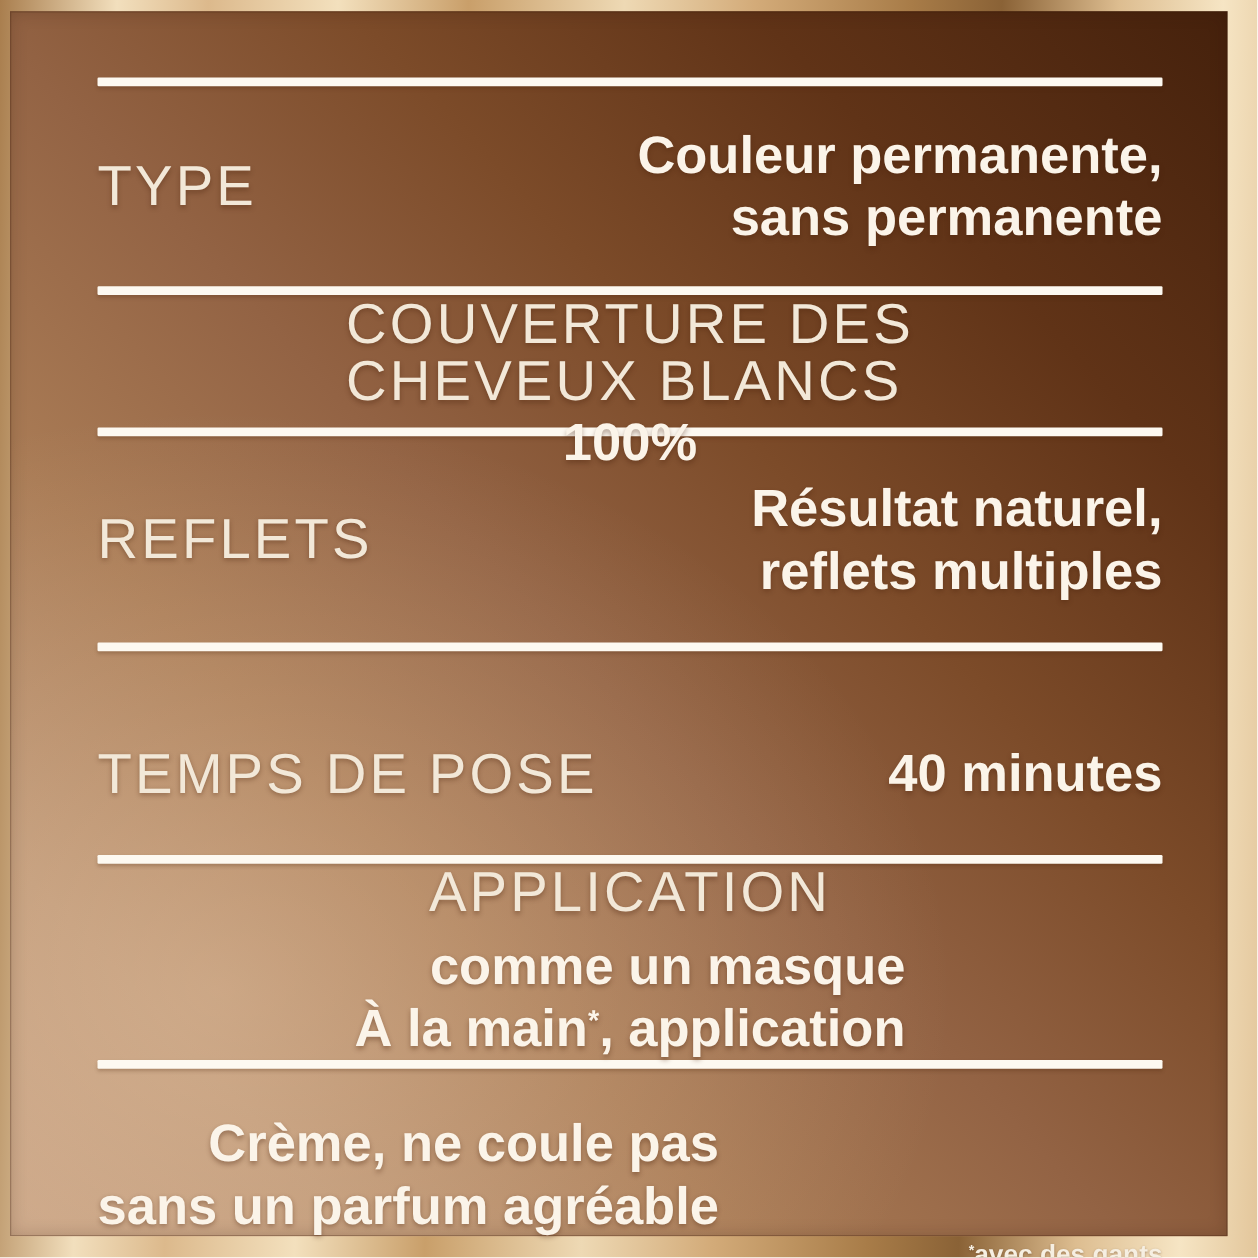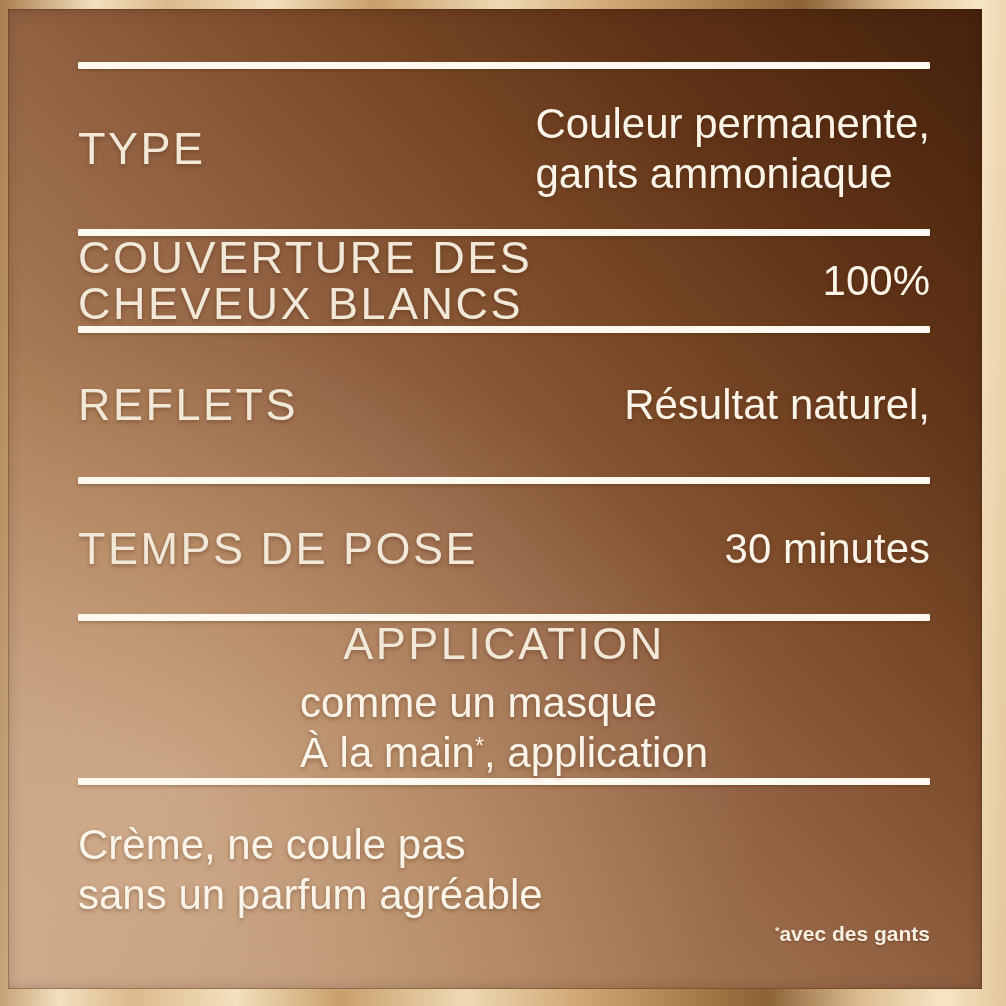--- a/index.html
+++ b/index.html
@@ -42,22 +42,22 @@
   .label{
     font-family:"Liberation Sans", sans-serif;
     font-weight:300;font-size:45px;line-height:1.03;
     letter-spacing:2.5px;color:#f2e8d8;
     text-shadow:0 2px 4px rgba(70,32,10,.38);
     white-space:nowrap;
   }
 
   .value{
     font-family:"Liberation Sans", sans-serif;
-    font-weight:400;font-size:42px;line-height:1.19;
-    color:#fbf4e9;
+    font-weight:700;font-size:42px;line-height:1.19;
+    color:#fbf4e9;text-align:right;
     text-shadow:0 2px 4px rgba(70,32,10,.38);
     white-space:nowrap;
   }
 
   .footnote{
     position:absolute;right:0;bottom:10px;
     font-family:"Liberation Sans", sans-serif;
     font-weight:700;font-size:21px;line-height:1;
     color:#f6efe2;text-shadow:0 1px 2px rgba(70,32,10,.4);
     white-space:nowrap;
@@ -71,49 +71,50 @@
 <div class="frame">
   <div class="panel">
     <div class="table" id="spec-table">
         <div class="divider"></div>
         <div class="row" style="height: 160px;">
           <div class="label">
             <div>TYPE</div>
           </div>
           <div class="value">
             <div class="sup-text">Couleur permanente,</div>
-            <div class="sup-text">gants ammoniaque</div>
+            <div class="sup-text">sans permanente</div>
           </div>
         </div>
         <div class="divider"></div>
-        <div class="row" style="height: 90px;">
+        <div class="row" style="height: 106px; flex-direction: column;">
           <div class="label">
             <div>COUVERTURE DES</div>
             <div>CHEVEUX BLANCS</div>
           </div>
           <div class="value">
             <div class="sup-text">100%</div>
           </div>
         </div>
         <div class="divider"></div>
-        <div class="row" style="height: 144px;">
+        <div class="row" style="height: 165px;">
           <div class="label">
             <div>REFLETS</div>
           </div>
           <div class="value">
             <div class="sup-text">Résultat naturel,</div>
+            <div class="sup-text">reflets multiples</div>
           </div>
         </div>
         <div class="divider"></div>
-        <div class="row" style="height: 130px;">
+        <div class="row" style="height: 130px; margin-top: 33px;">
           <div class="label">
             <div>TEMPS DE POSE</div>
           </div>
           <div class="value">
-            <div class="sup-text">30 minutes</div>
+            <div class="sup-text">40 minutes</div>
           </div>
         </div>
         <div class="divider"></div>
         <div class="row" style="height: 157px; flex-direction: column;">
           <div class="label">
             <div>APPLICATION</div>
           </div>
           <div class="value">
             <div class="sup-text">comme un masque</div>
             <div class="sup-text">À la main<sup>*</sup>, application</div>

